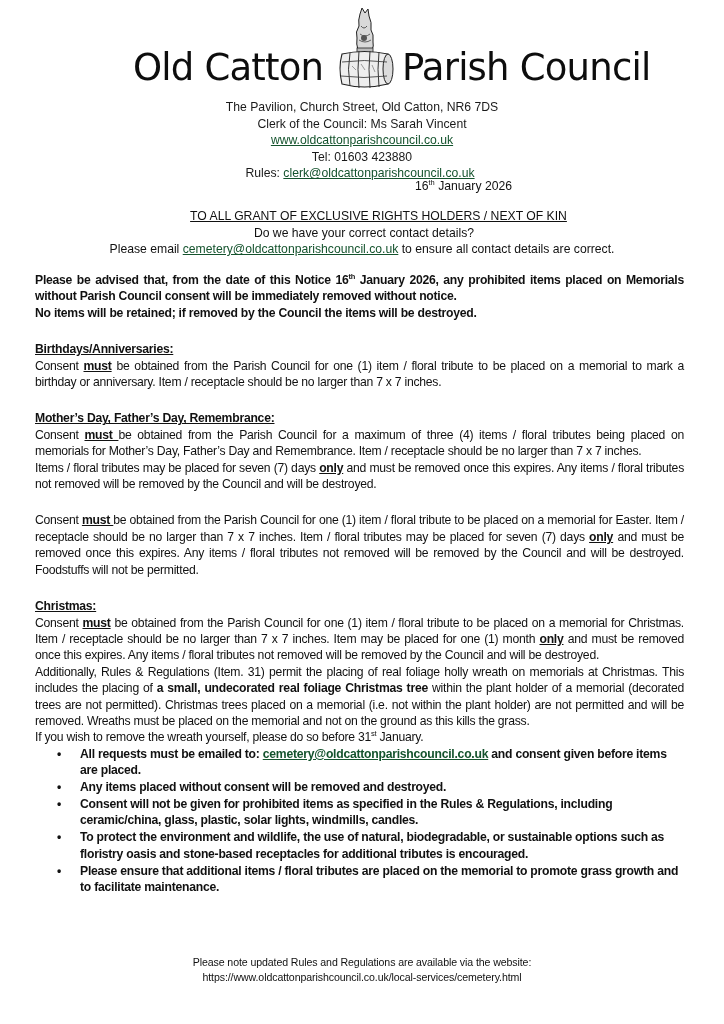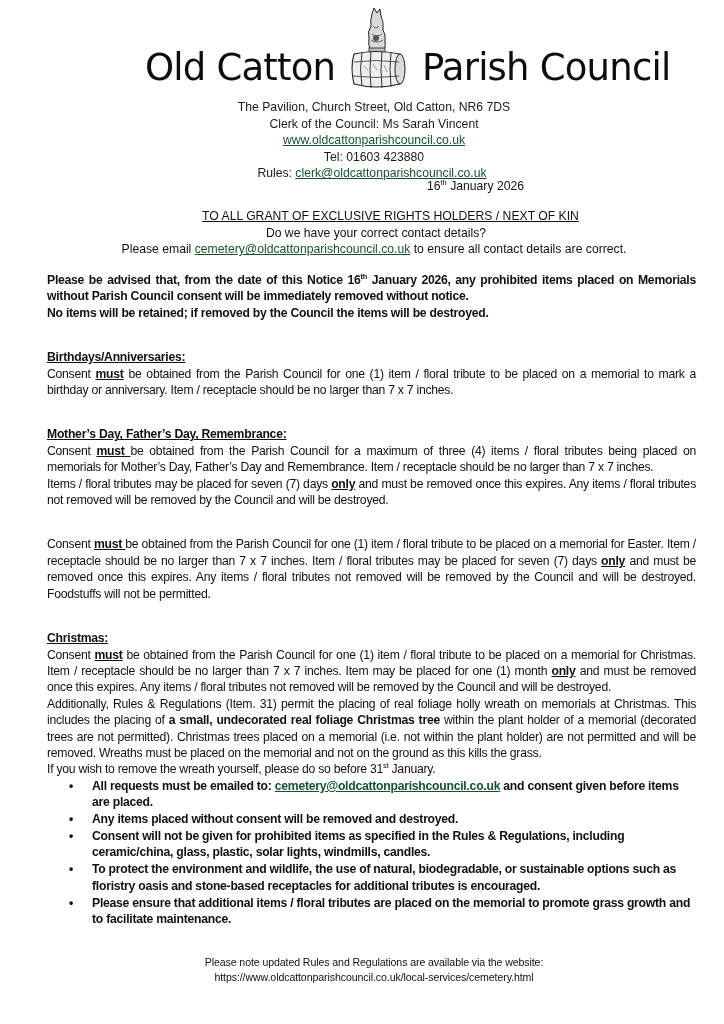--- a/index.html
+++ b/index.html
@@ -10,21 +10,21 @@
     body {
       width: 724px;
       height: 1024px;
       overflow: hidden;
       position: relative;
       font-family: "Liberation Sans", "DejaVu Sans", sans-serif;
       color: #111111;
     }
     .page {
       position: absolute;
-      left: 12px; top: 0;
+      left: 0; top: 0;
       width: 599px; height: 1024px;
     }
     
     .masthead {
       position: absolute;
       top: 0;
       left: 0;
       width: 724px;
       height: 96px;
     }
@@ -32,21 +32,21 @@
       position: absolute;
       top: 46px;
       font-size: 37px;
       line-height: 44px;
       color: #0d0d0d;
       font-family: "DejaVu Sans", sans-serif;
       letter-spacing: -0.8px;
       white-space: nowrap;
     }
     .title-left { left: 133px; }
-    .title-right { left: 402px; margin-left: 8px; }
+    .title-right { left: 402px; }
     .logo {
       position: absolute;
       left: 330px;
       top: 4px;
       width: 68px;
       height: 88px;
     }
     .contact {
       position: absolute;
       top: 99px;
@@ -89,21 +89,21 @@
       left: 35px;
       top: 272px;
       width: 649px;
       font-size: 12.2px;
       line-height: 16.4px;
       text-align: justify;
       letter-spacing: -0.25px;
     }
     .body p { margin: 0; }
     .intro { font-weight: bold; }
-    .section { margin-top: 28px; }
+    .section { margin-top: 20px; }
     .sec-title { font-weight: bold; text-decoration: underline; }
     .u-bold { font-weight: bold; text-decoration: underline; }
     .b { font-weight: bold; }
 
     ul.rules {
       margin: 0;
       padding: 0;
       list-style: none;
       font-weight: bold;
     }

